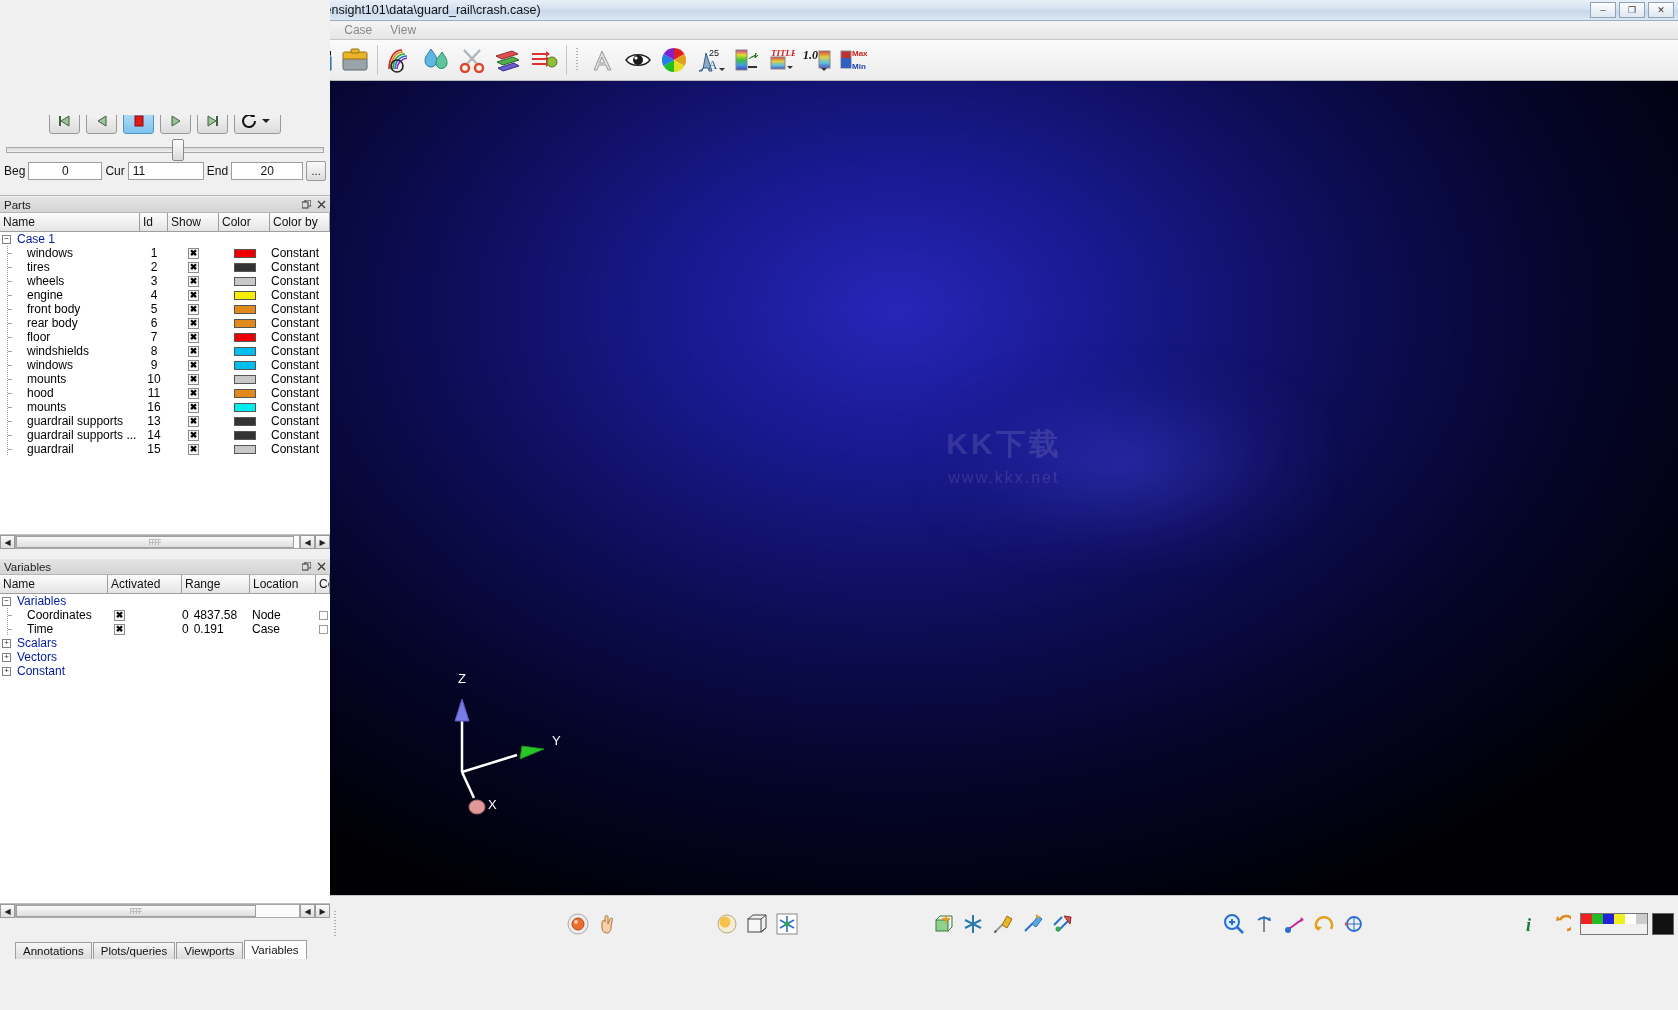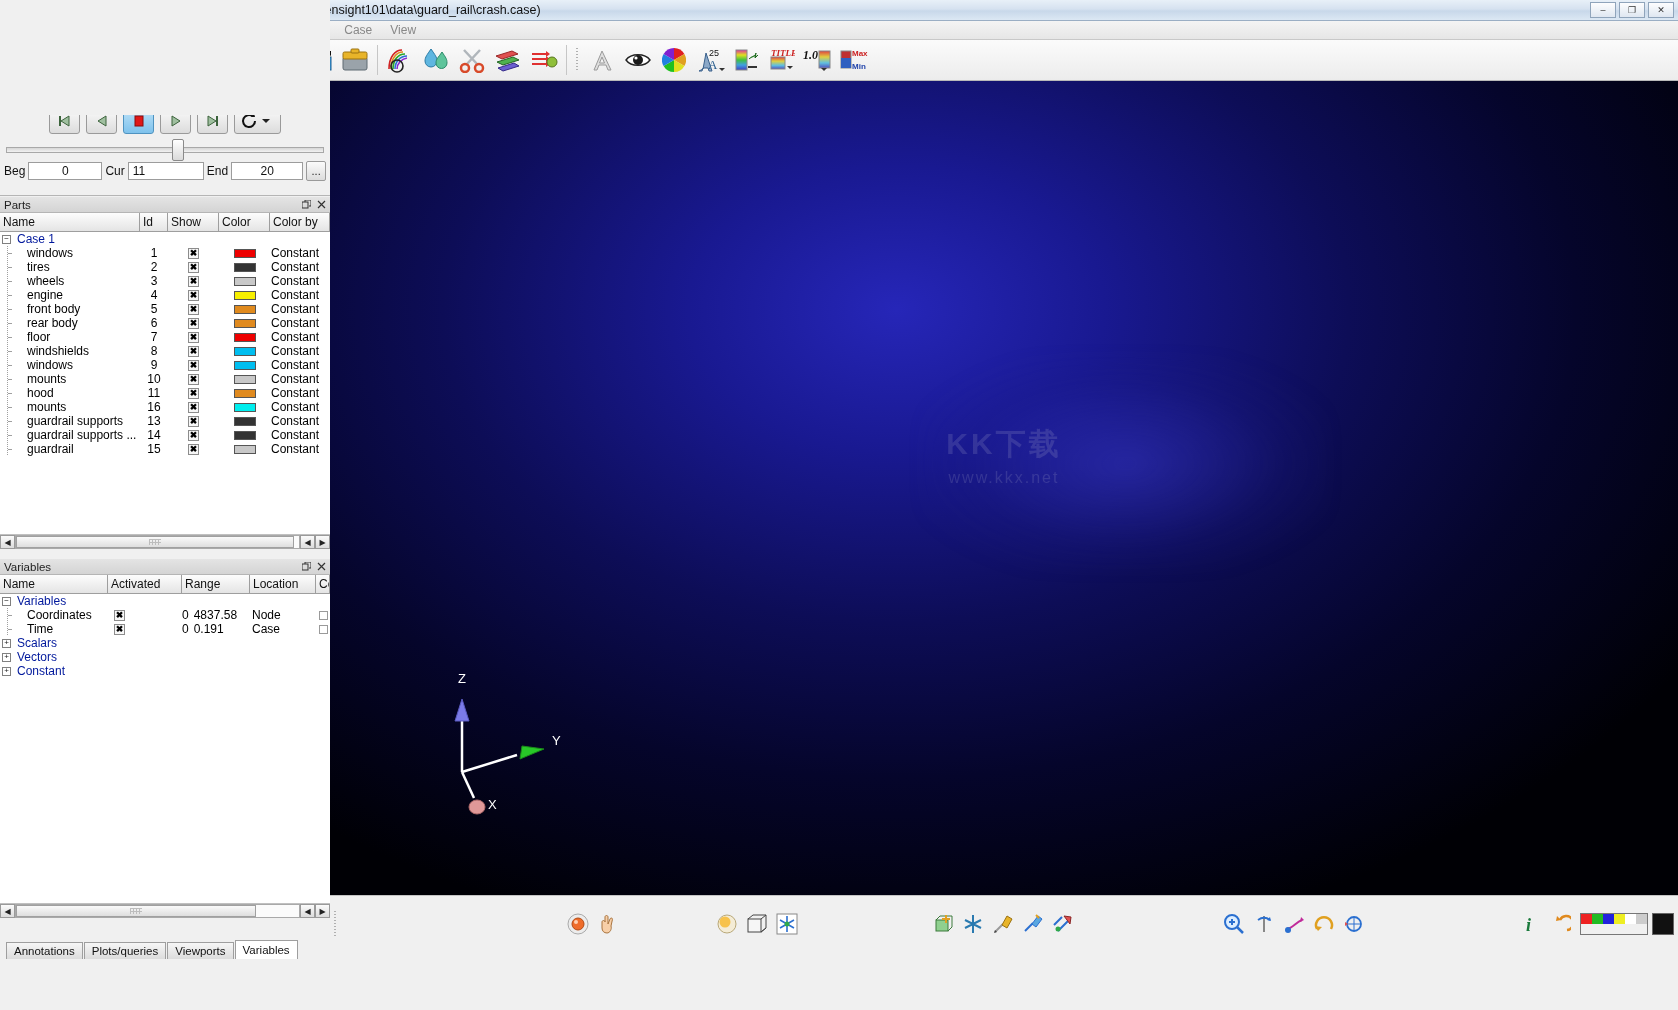--- a/index.html
+++ b/index.html
@@ -156,21 +156,21 @@
     position:absolute; left:0; top:0; height:12px;
     background:linear-gradient(to bottom,#fafafa,#dedede); border:1px solid #a0a0a0;
     display:flex; align-items:center; justify-content:center;
   }
   .hs-grip { width:12px; height:6px;
     background-image:repeating-linear-gradient(to right,#bdbdbd 0 1px,transparent 1px 3px),
                      repeating-linear-gradient(to bottom,#bdbdbd 0 1px,transparent 1px 3px);
   }
 
   
-  .tabstrip { position:absolute; left:6px; bottom:0; width:330px; height:19px; display:flex; align-items:flex-end; background:#f0f0f0; }
+  .tabstrip { position:absolute; left:15px; bottom:0; width:330px; height:19px; display:flex; align-items:flex-end; background:#f0f0f0; }
   .tab {
     height:17px; border:1px solid #9e9e9e; border-bottom:none;
     background:linear-gradient(to bottom,#f6f6f6,#dcdcdc);
     display:flex; align-items:center; padding:0 7px; font-size:11.5px; color:#111; margin-right:1px;
   }
   .tab.active { background:#fff; height:19px; }
 
   
   .viewport {
     position:absolute; left:330px; top:81px; width:1348px; height:814px;

